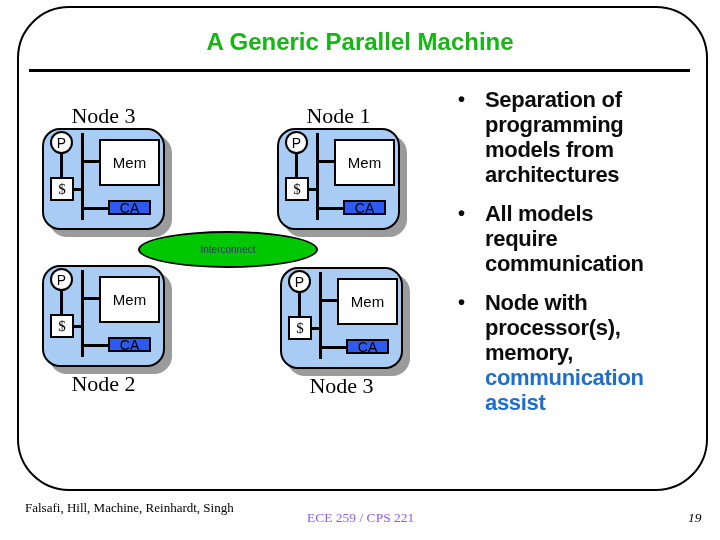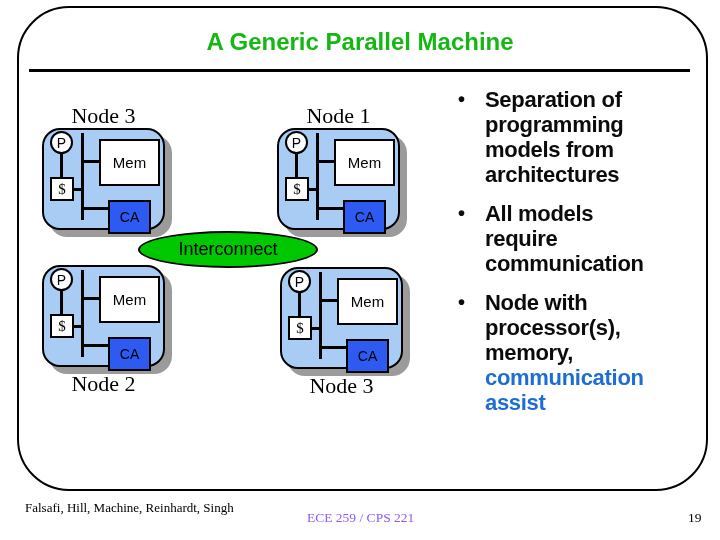--- a/index.html
+++ b/index.html
@@ -21,55 +21,55 @@
   .node .bus{position:absolute;left:39px;top:5px;width:3px;height:87px;background:#000;}
   .p-circle{position:absolute;left:8px;top:3px;width:23px;height:23px;border-radius:50%;
             background:#fff;border:2px solid #000;display:flex;align-items:center;
             justify-content:center;font-size:14px;color:#000;}
   .mem-box{position:absolute;left:57px;top:11px;width:61px;height:47px;background:#fff;
            border:2px solid #000;display:flex;align-items:center;justify-content:center;
            font-size:15px;color:#000;text-align:center;}
   .cache-box{position:absolute;left:8px;top:49px;width:24px;height:24px;background:#fff;
              border:2px solid #000;display:flex;align-items:center;justify-content:center;
              font-family:"Liberation Serif",serif;font-size:15px;color:#000;}
-  .ca-box{position:absolute;left:66px;top:72px;width:43px;height:34px;
+  .ca-box{position:absolute;left:66px;top:72px;width:43px;height:15px;
           background:var(--ca-fill,#2d5af0);border:2px solid #000;display:flex;
           align-items:center;justify-content:center;font-size:14px;color:#000;}
   .conn{position:absolute;background:#000;}
   .c-p-cache{left:18px;top:26px;width:3px;height:23px;}
   .c-cache-bus{left:32px;top:60px;width:8px;height:3px;}
   .c-bus-mem{left:42px;top:32px;width:15px;height:3px;}
   .c-bus-ca{left:42px;top:79px;width:24px;height:3px;}
   .node-label{position:absolute;left:-10px;width:143px;text-align:center;
               font-family:"Liberation Serif",serif;font-size:22px;color:#000;}
   .label-top{top:-25px;}
   .label-bottom{top:106px;}
 
   
   .interconnect{position:absolute;left:138px;top:231px;width:180px;height:37px;
                 background:var(--interconnect-fill,#00c800);border:2px solid #000;
                 border-radius:50%;display:flex;align-items:center;justify-content:center;
-                font-size:18px;color:#000000;z-index:5;}
+                font-size:10px;color:#4c1d95;z-index:5;}
 
   
   .bullets{position:absolute;left:458px;top:87px;width:252px;z-index:3;}
   .bullet{display:flex;margin-bottom:14px;font-size:22px;font-weight:bold;
           line-height:25px;color:#0b0b0b;}
   .bullet .dot{width:27px;flex:0 0 27px;font-size:20px;}
   .bullet .btext{white-space:pre-line;letter-spacing:-0.3px;}
   .btext .blue{color:var(--highlight-blue,#1e6ed2);white-space:pre-line;display:block;}
   .btext .black{white-space:pre-line;display:block;}
 
   
   .footer-left{position:absolute;left:25px;top:500px;font-family:"Liberation Serif",serif;
                font-size:13px;line-height:16px;color:#000;}
   .footer-center{position:absolute;left:307px;top:510px;font-family:"Liberation Serif",serif;
                  font-size:13.5px;color:#8b5cf6;}
   .footer-page{position:absolute;left:688px;top:510px;font-family:"Liberation Serif",serif;
-               font-size:13.5px;color:#000;}
+               font-size:13.5px;color:#000;font-style:italic;}
 </style>
 </head>
 <body>
 
 <div id="slide">
   <div class="frame"></div>
   <div class="title">A Generic Parallel Machine</div>
   <div class="title-rule"></div>
 
   <div class="node" style="left:42px;top:128px">

